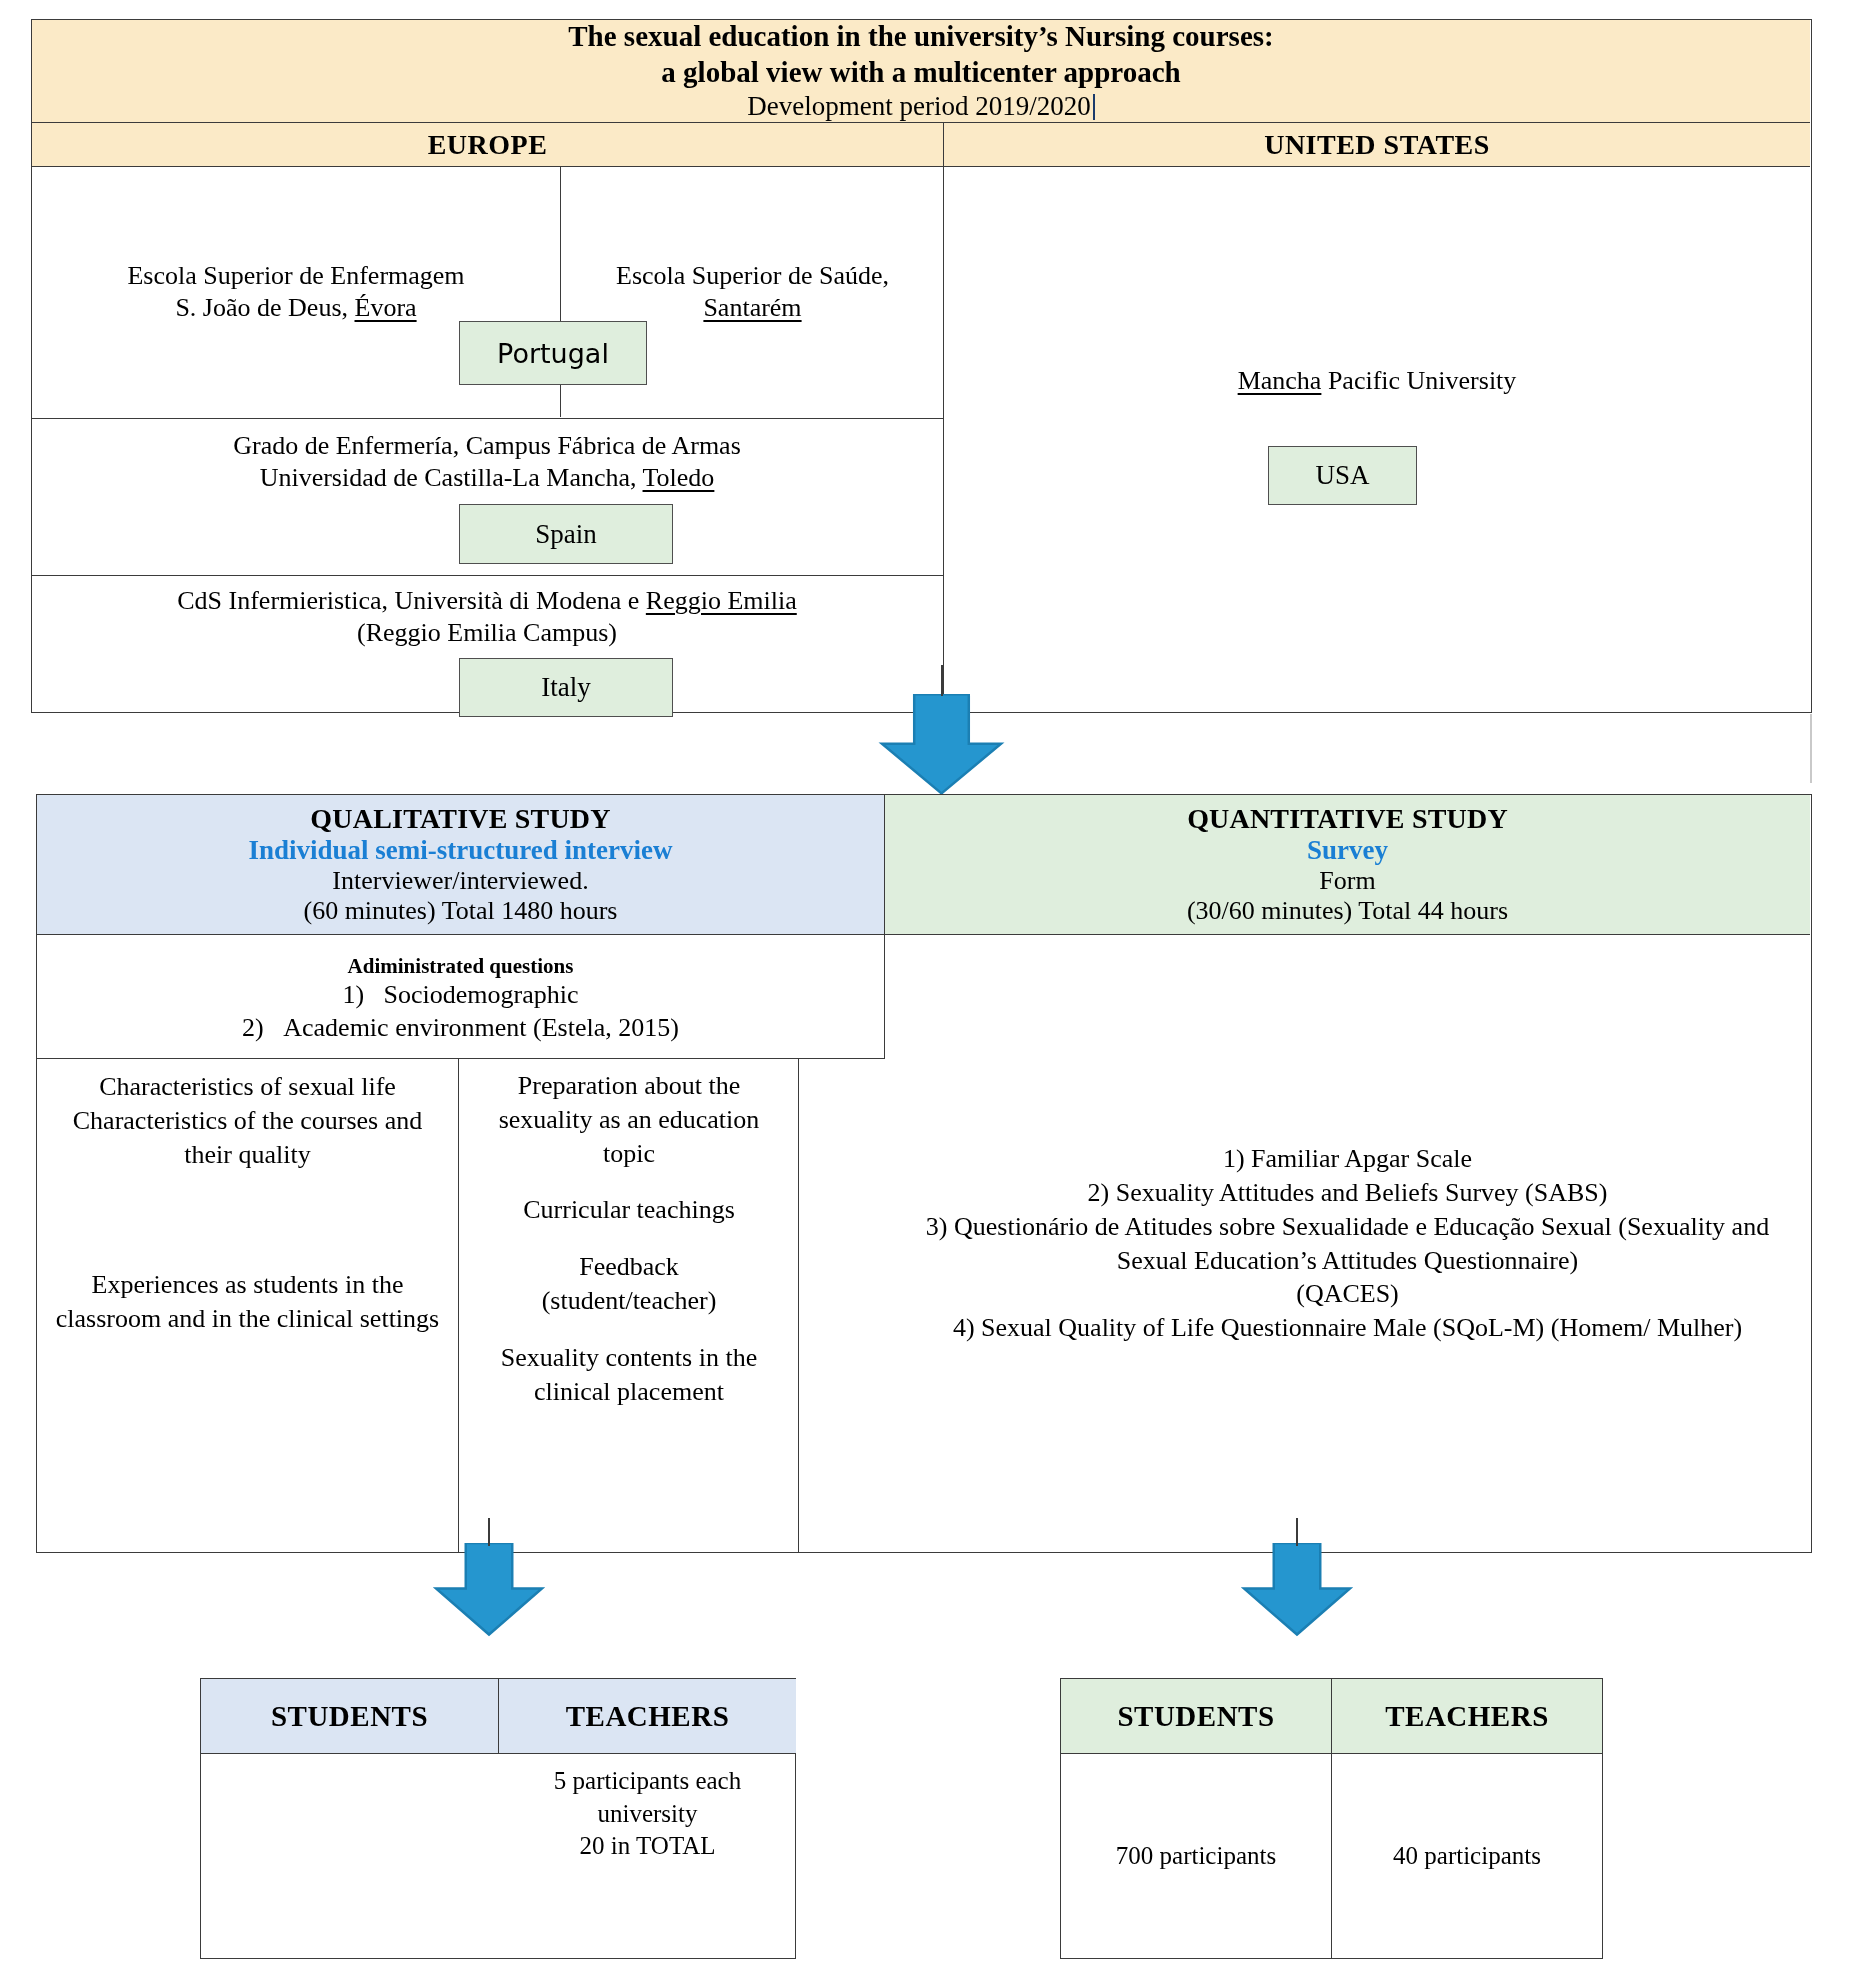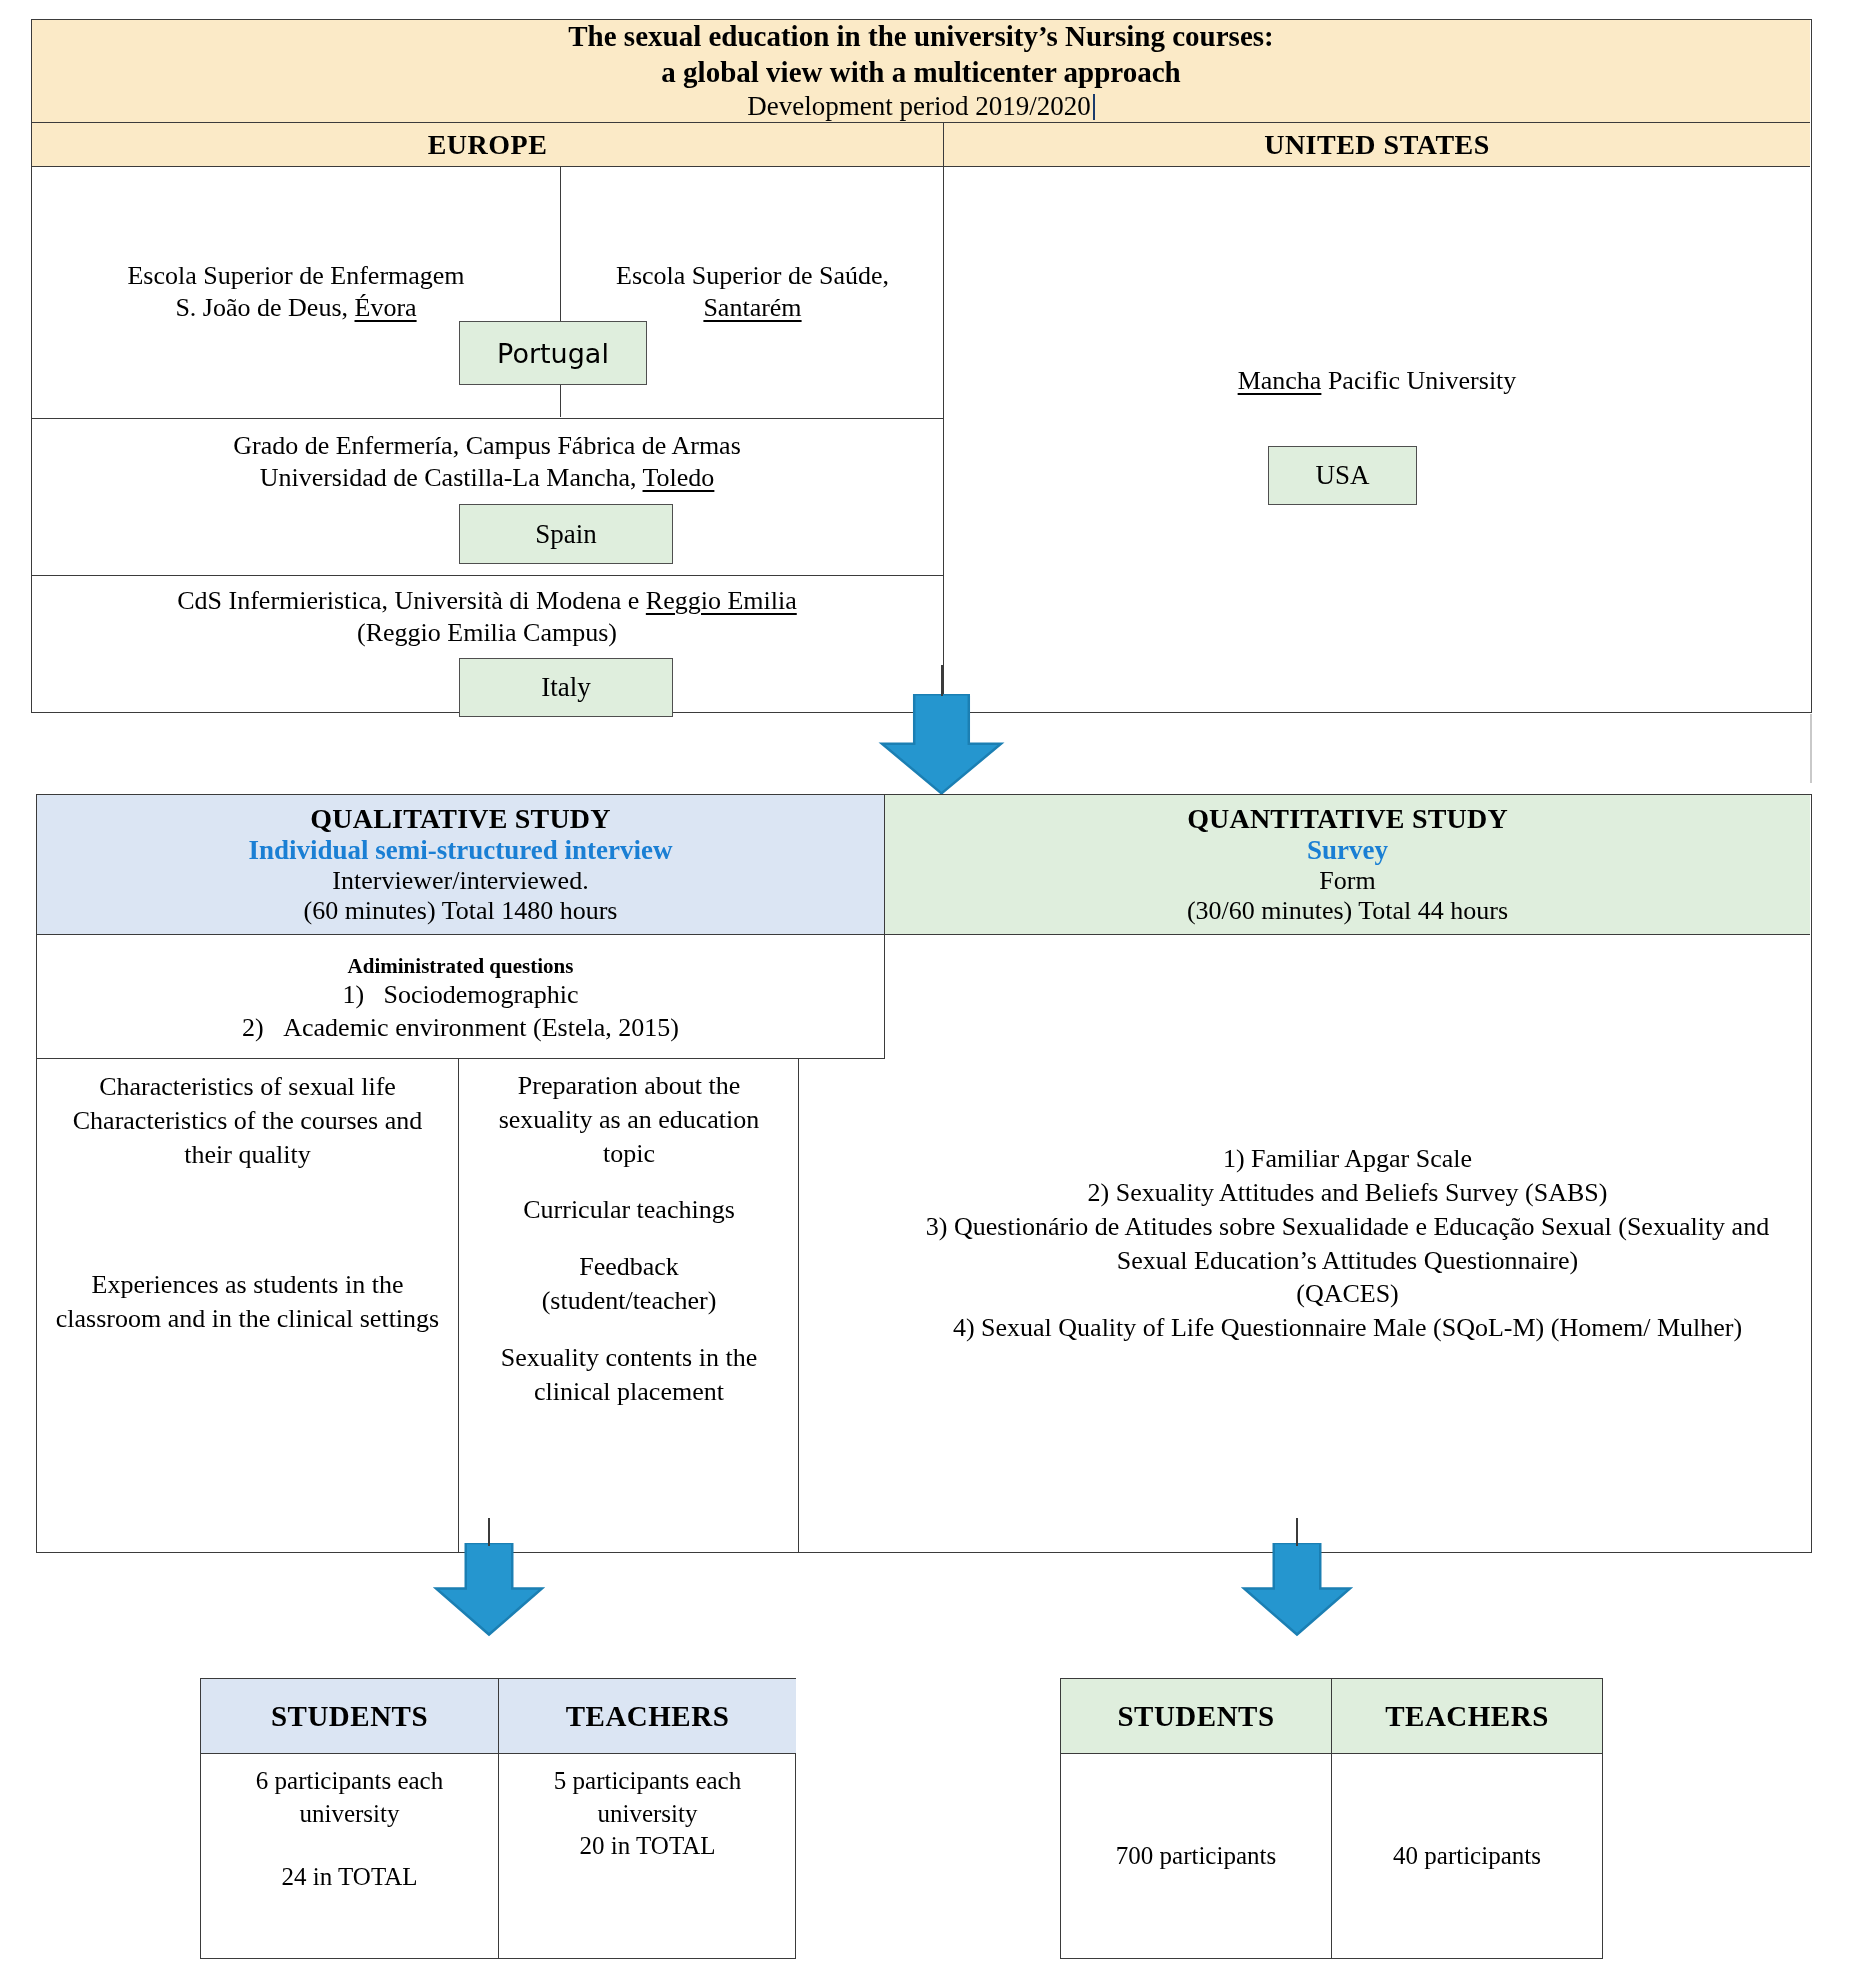--- a/index.html
+++ b/index.html
@@ -193,24 +193,20 @@
 </div>
 <div class="stem" style="left:1296px;top:1518px;height:28px;"></div>
 
 <div class="abs bx" style="left:200px;top:1678px;width:596px;height:281px;">
   <div class="abs qual-bg cell" style="left:0;top:0;width:298px;height:75px;border-right:1.5px solid #3b3b3b;border-bottom:1.5px solid #3b3b3b;">
     <span class="ptable-hdr">STUDENTS</span>
   </div>
   <div class="abs qual-bg cell" style="left:298px;top:0;width:297px;height:75px;border-bottom:1.5px solid #3b3b3b;">
     <span class="ptable-hdr">TEACHERS</span>
   </div>
-  <div class="abs cell col" style="left:0;top:75px;width:298px;height:204px;border-right:1.5px solid #3b3b3b;padding:11px 8px 0 8px;justify-content:flex-start;">
-    <div class="ptable-cell">6 participants each university</div>
-    <div class="ptable-cell" style="margin-top:31px;">24 in TOTAL</div>
-  </div>
   <div class="abs cell col" style="left:298px;top:75px;width:297px;height:204px;padding:11px 8px 0 8px;justify-content:flex-start;">
     <div class="ptable-cell">5 participants each university</div>
     <div class="ptable-cell" style="">20 in TOTAL</div>
   </div>
 </div>
 
 <div class="abs bx" style="left:1060px;top:1678px;width:543px;height:281px;">
   <div class="abs quant-bg cell" style="left:0;top:0;width:271px;height:75px;border-right:1.5px solid #3b3b3b;border-bottom:1.5px solid #3b3b3b;">
     <span class="ptable-hdr">STUDENTS</span>
   </div>

